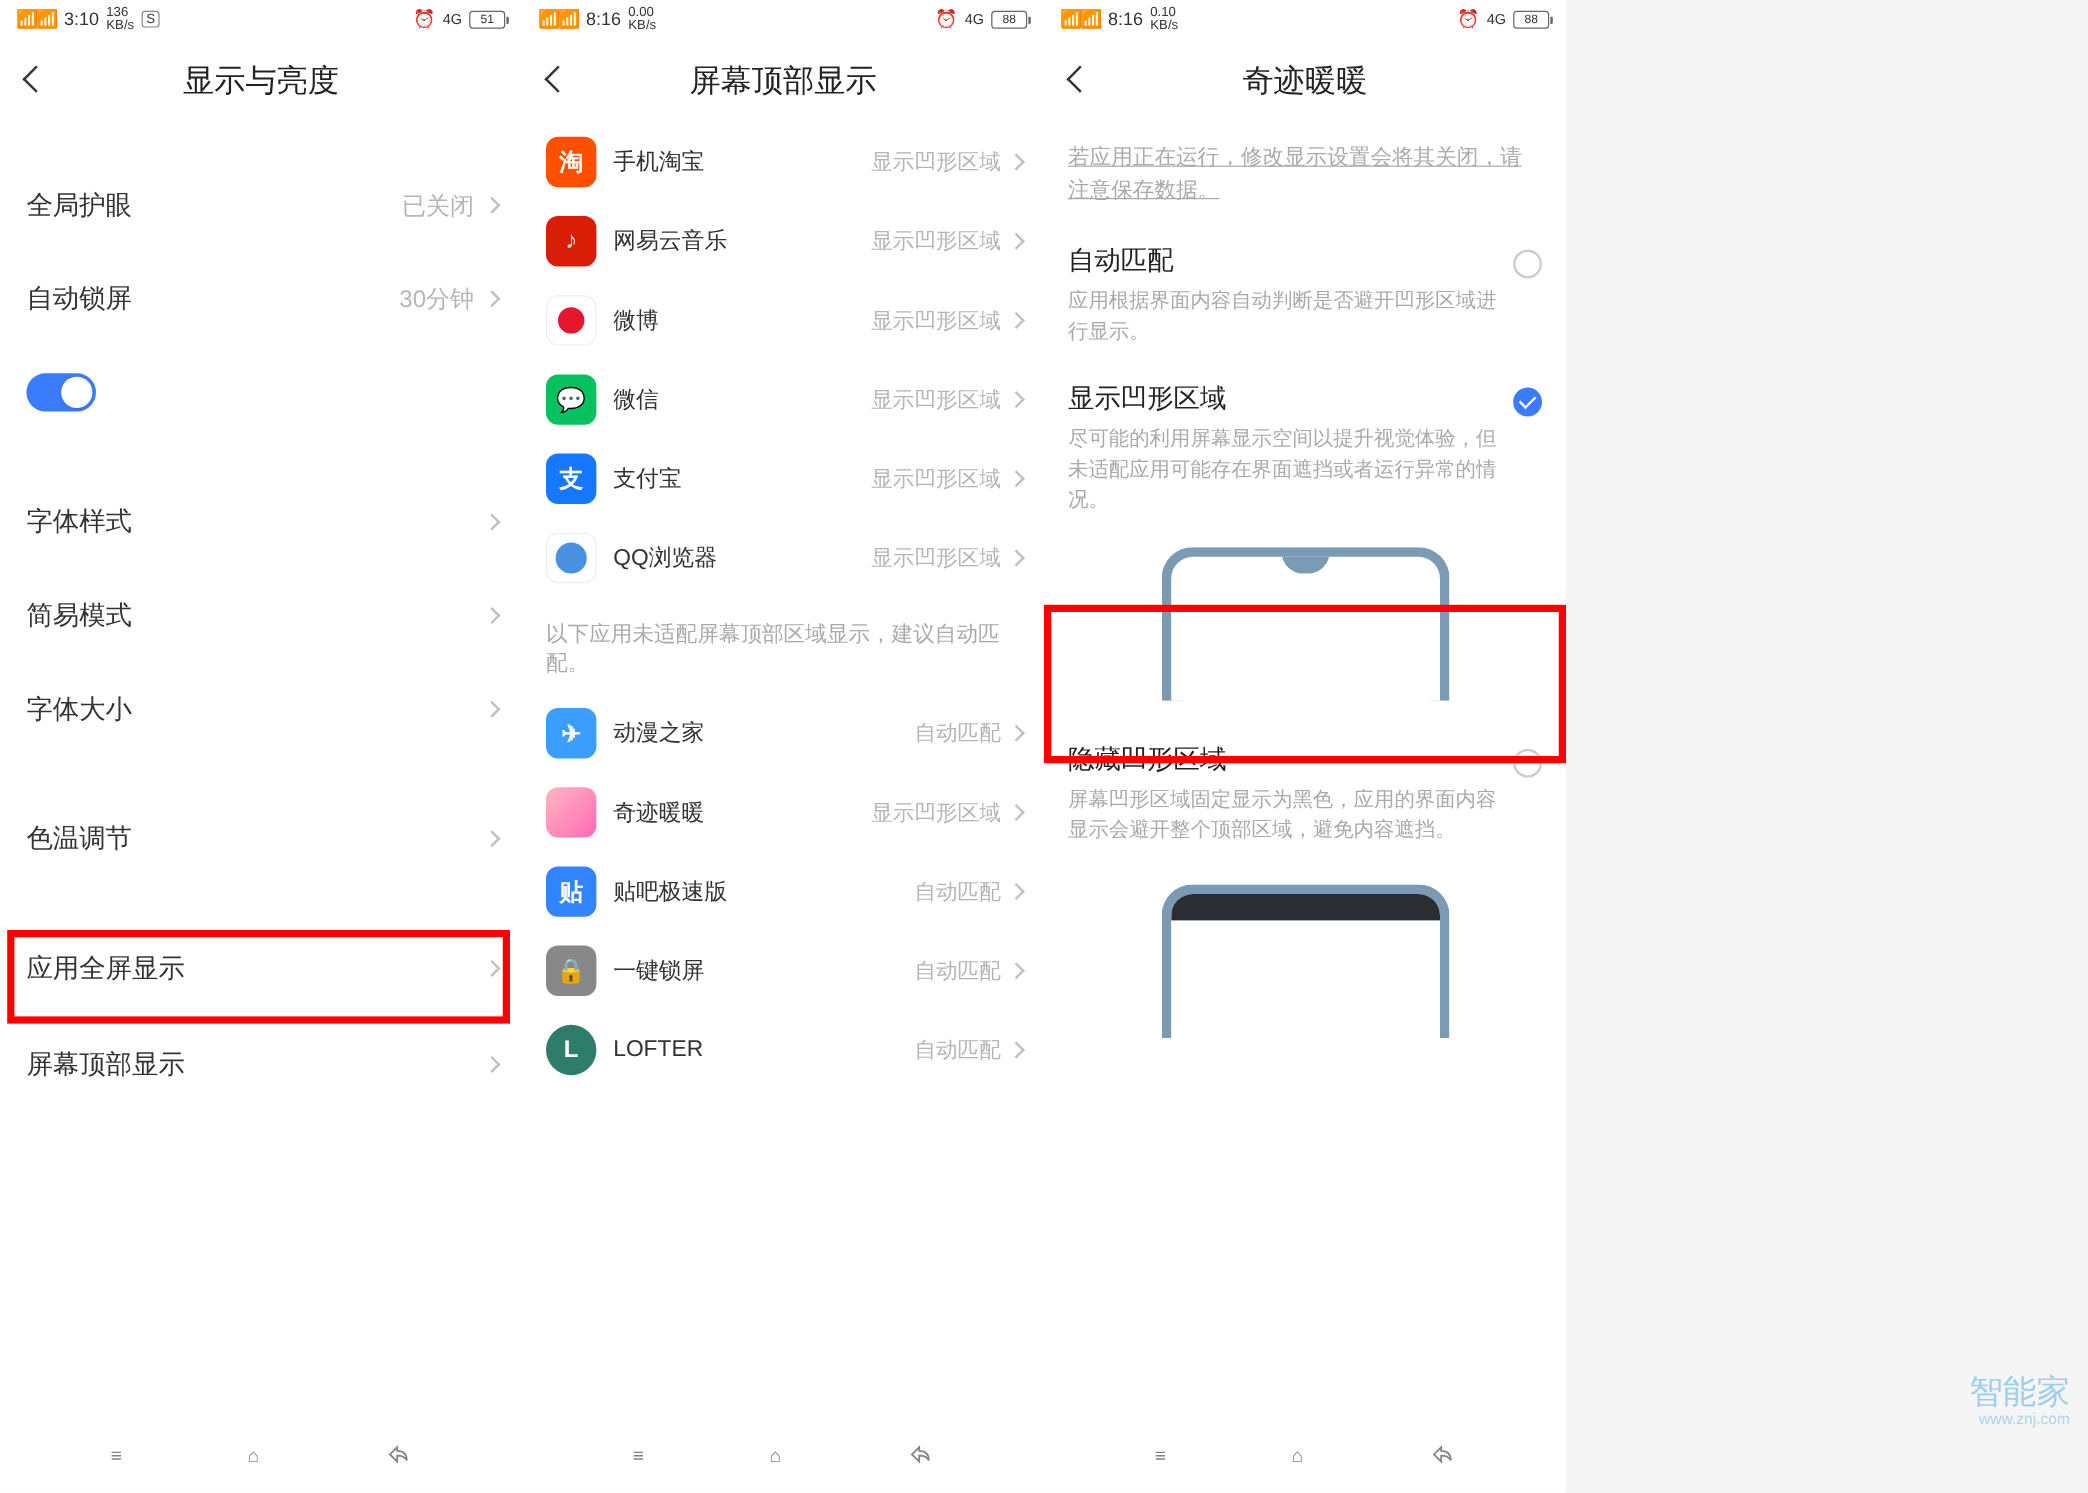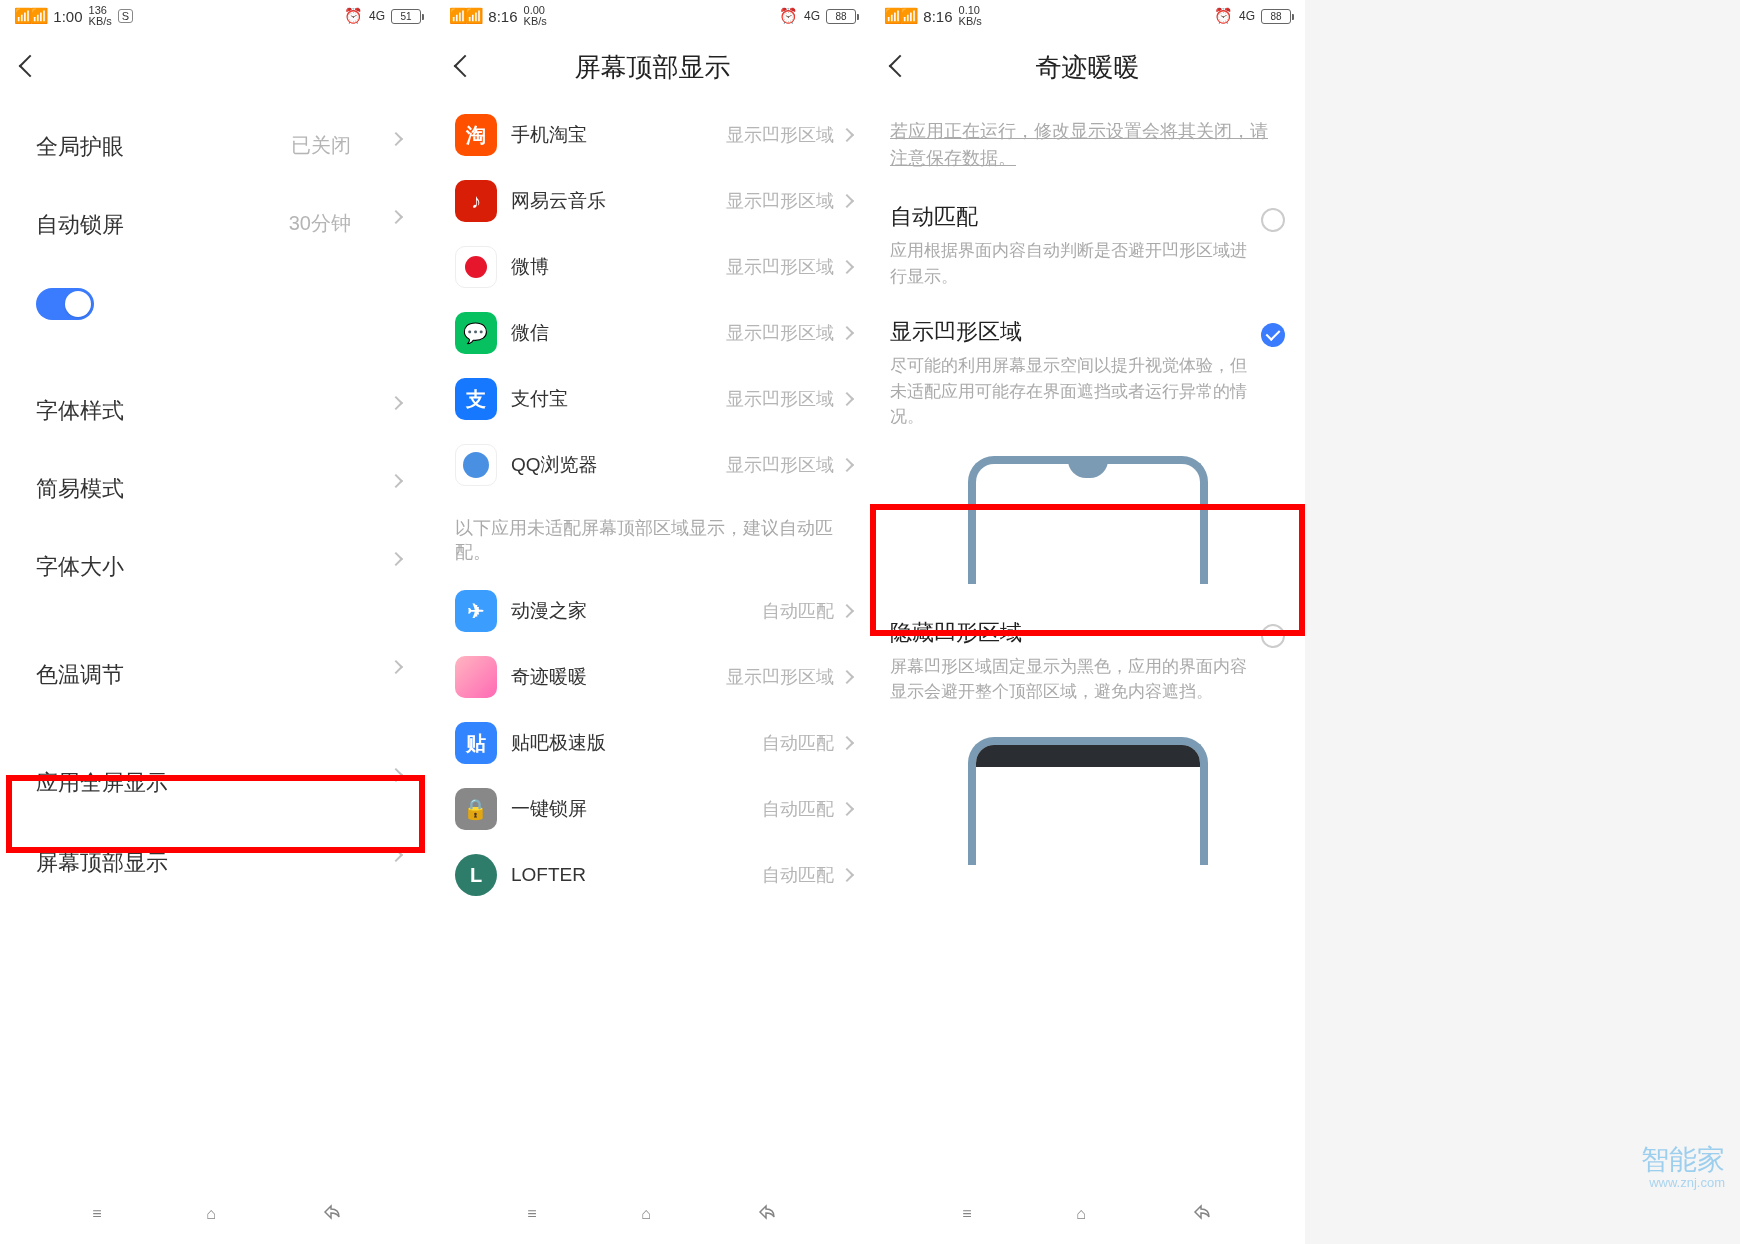--- a/index.html
+++ b/index.html
@@ -57,23 +57,23 @@
       position: absolute;
       left: 0; right: 0;
       text-align: center;
       font-size: 26px;
       font-weight: 500;
       color: #222;
     }
     .settings-row {
       height: 78px;
       display: flex;
-      padding: 0 36px;
-      position: relative;
-      gap: 30px;
+      align-items: center;
+      padding: 0 22px;
+      position: relative;
     }
     .settings-label {
       font-size: 22px;
       color: #333;
       flex: 1;
     }
     .settings-value {
       font-size: 20px;
       color: #b5b5b5;
       margin-right: 10px;
@@ -268,35 +268,36 @@
     }
     .battery-box::after{content:'';position:absolute;right:-4px;top:4px;width:2px;height:6px;background:#666;border-radius:0 1px 1px 0;}
   </style>
 </head>
 <body>
 
 <div class="screen screen1">
   <div class="status-bar">
     <div class="status-left">
       <span class="status-sig">📶📶</span>
-      <span>1:00</span>
+      <span>3:10</span>
       <span class="small-text" style="white-space:pre;">136
 KB/s</span>
       <span style="border:1px solid #888;border-radius:3px;padding:0 3px;font-size:11px;">S</span>
     </div>
     <div class="status-right">
       <span>⏰</span>
       <span style="font-size:12px;">4G</span>
       <span class="battery-box">
           <span>51</span>
         </span>
     </div>
   </div>
   <div class="nav-header">
     <div class="back-chevron"></div>
+    <div class="nav-title">显示与亮度</div>
   </div>
   <div class="gap"></div>
 
   <div class="settings-row">
     <span class="settings-label">全局护眼</span>
     <span class="settings-value">已关闭</span>
     <span class="chevron-right"></span>
   </div>
   <div class="settings-row">
     <span class="settings-label">自动锁屏</span>

